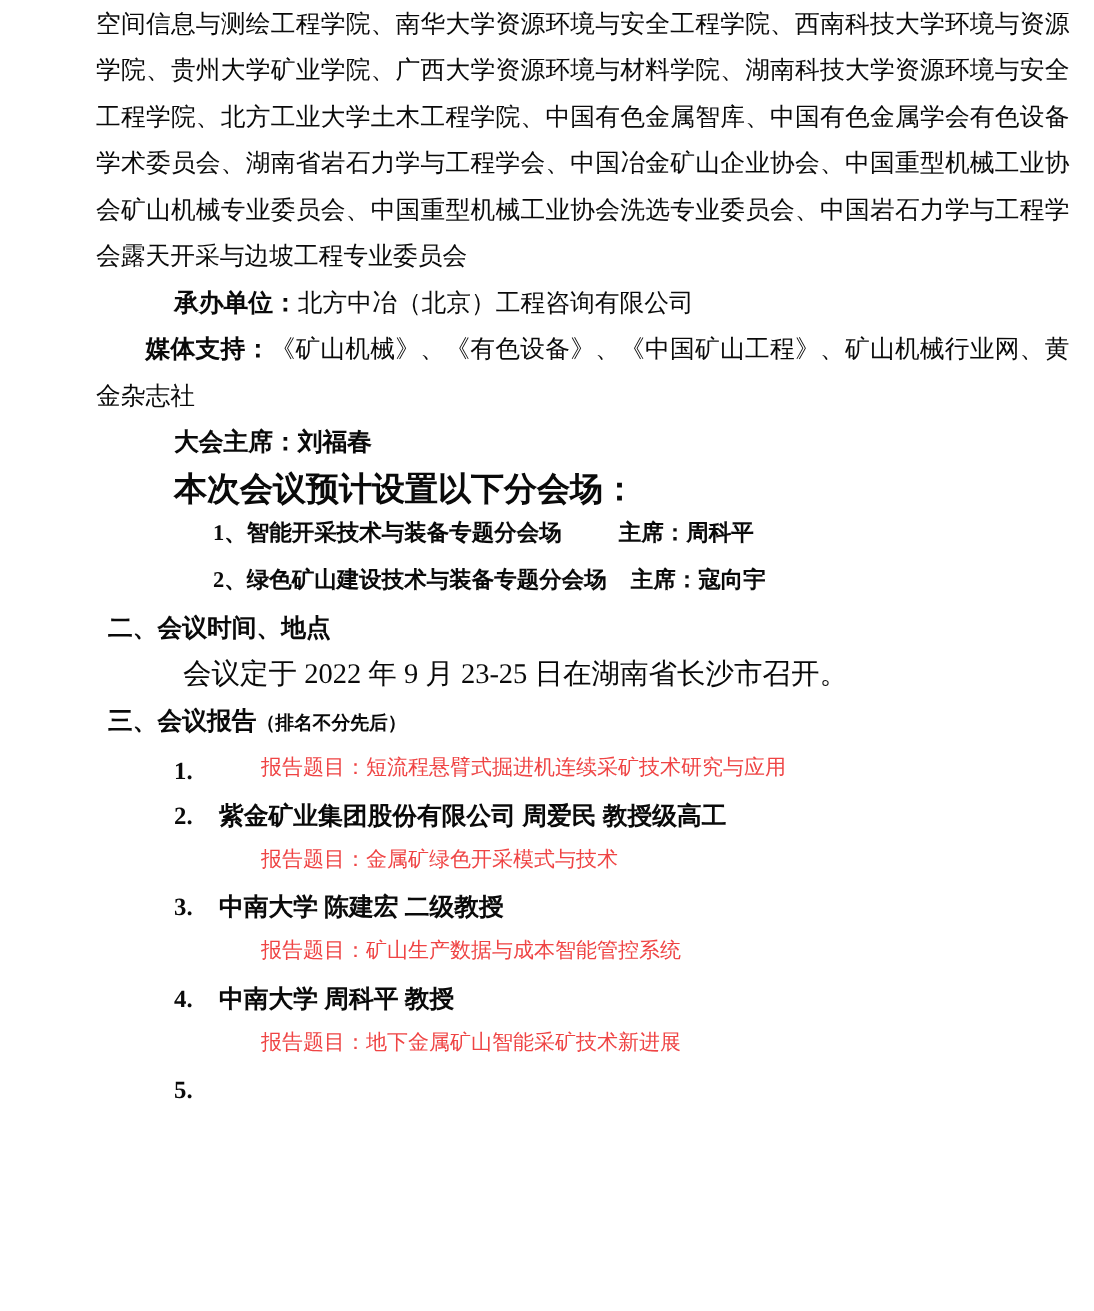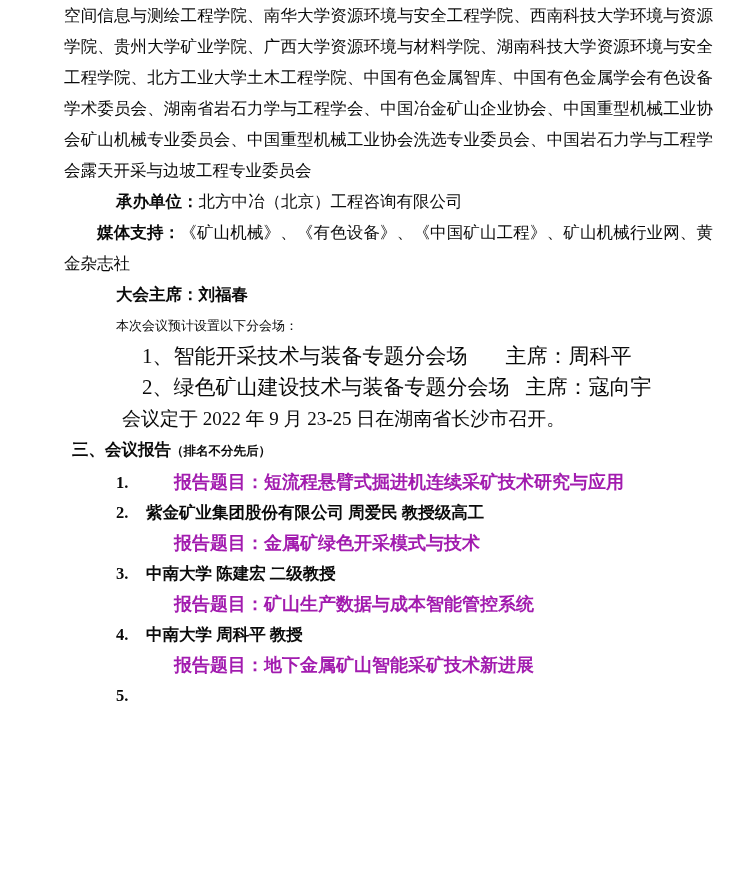--- a/index.html
+++ b/index.html
@@ -47,30 +47,30 @@
     font-weight: bold;
     text-align: right;
   }
   .body-indent {
     font-size: 19px;
     line-height: 31px;
     margin: 0;
     padding-left: 58px;
   }
   .sub-line {
-    font-size: 13px;
+    font-size: 22px;
     line-height: 31px;
-    font-weight: normal;
+    font-weight: bold;
     margin: 0;
     padding-left: 52px;
   }
   .sub-line2 {
-    font-size: 21px;
+    font-size: 15px;
     line-height: 31px;
-    font-weight: normal;
+    font-weight: bold;
     margin: 0;
     padding-left: 78px;
   }
   .sub-line2 .chair {
     padding-left: 38px;
   }
   .sub-line2 .chair2 {
     padding-left: 16px;
   }
   .report-item {
@@ -87,26 +87,25 @@
     font-weight: bold;
     font-family: "Liberation Serif", serif;
   }
   .report-title {
     font-size: 16.5px;
     line-height: 31px;
     font-weight: bold;
     margin: 0;
   }
   .report-sub {
-    font-size: 18px;
+    font-size: 14px;
     line-height: 30px;
     margin: 0;
     padding-left: 28px;
-    color: #a21caf;
-    font-weight: bold;
+    color: #ef4444;
   }
 </style>
 </head>
 <body>
 
 <div class="page">
 
   <p class="para">空间信息与测绘工程学院、南华大学资源环境与安全工程学院、西南科技大学环境与资源学院、贵州大学矿业学院、广西大学资源环境与材料学院、湖南科技大学资源环境与安全工程学院、北方工业大学土木工程学院、中国有色金属智库、中国有色金属学会有色设备学术委员会、湖南省岩石力学与工程学会、中国冶金矿山企业协会、中国重型机械工业协会矿山机械专业委员会、中国重型机械工业协会洗选专业委员会、中国岩石力学与工程学会露天开采与边坡工程专业委员会</p>
 
   <p class="para" style="padding-left:52px"><span class="bold">承办单位：</span><span>北方中冶（北京）工程咨询有限公司</span></p>
@@ -114,20 +113,21 @@
   <p class="para indent2"><span class="bold">媒体支持：</span><span>《矿山机械》、《有色设备》、《中国矿山工程》、矿山机械行业网、黄金杂志社</span></p>
 
   <p class="para" style="padding-left:52px"><span class="bold">大会主席：</span><span class="bold">刘福春</span></p>
 
   <p class="sub-line">本次会议预计设置以下分会场：</p>
 
   <p class="sub-line2"><span>1、智能开采技术与装备专题分会场</span><span class="chair">主席：周科平</span></p>
 
   <p class="sub-line2"><span>2、绿色矿山建设技术与装备专题分会场</span><span class="chair2">主席：寇向宇</span></p>
 
+  <p class="sec-head">二、会议时间、地点</p>
 
   <p class="body-indent">会议定于 2022 年 9 月 23-25 日在湖南省长沙市召开。</p>
 
   <p class="sec-head"><span>三、会议报告</span><span class="small-note">（排名不分先后）</span></p>
 
   <div class="report-item">
     <span class="num">1.</span>
     <p class="report-sub">报告题目：短流程悬臂式掘进机连续采矿技术研究与应用</p>
   </div>
 

